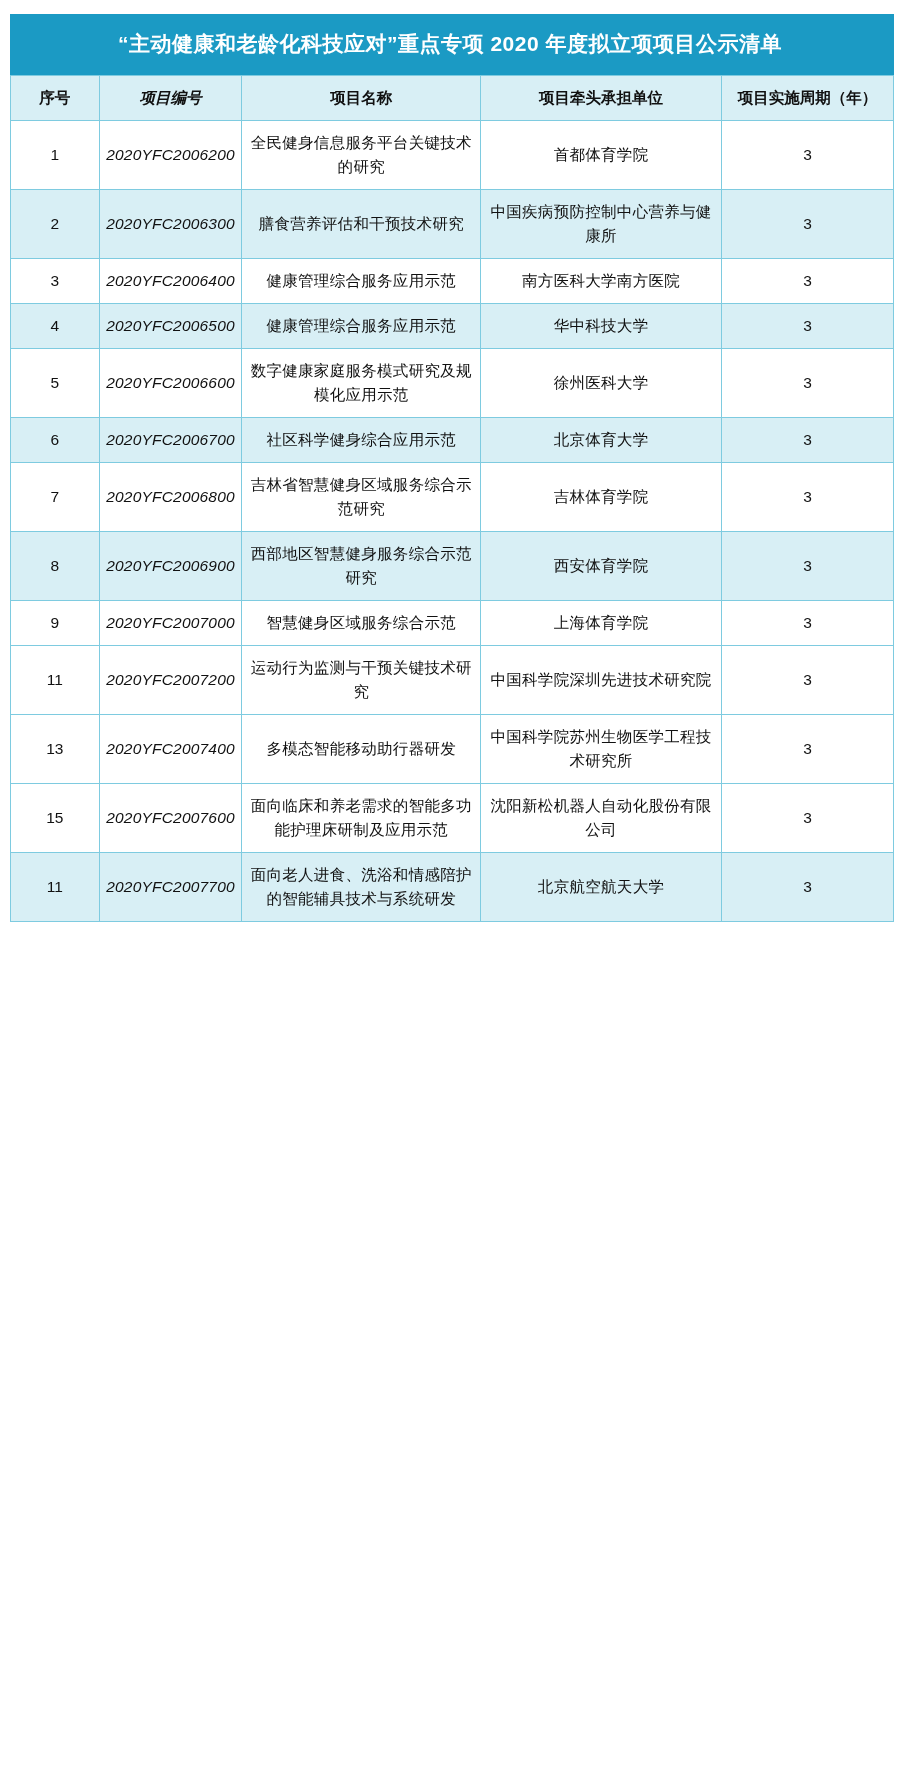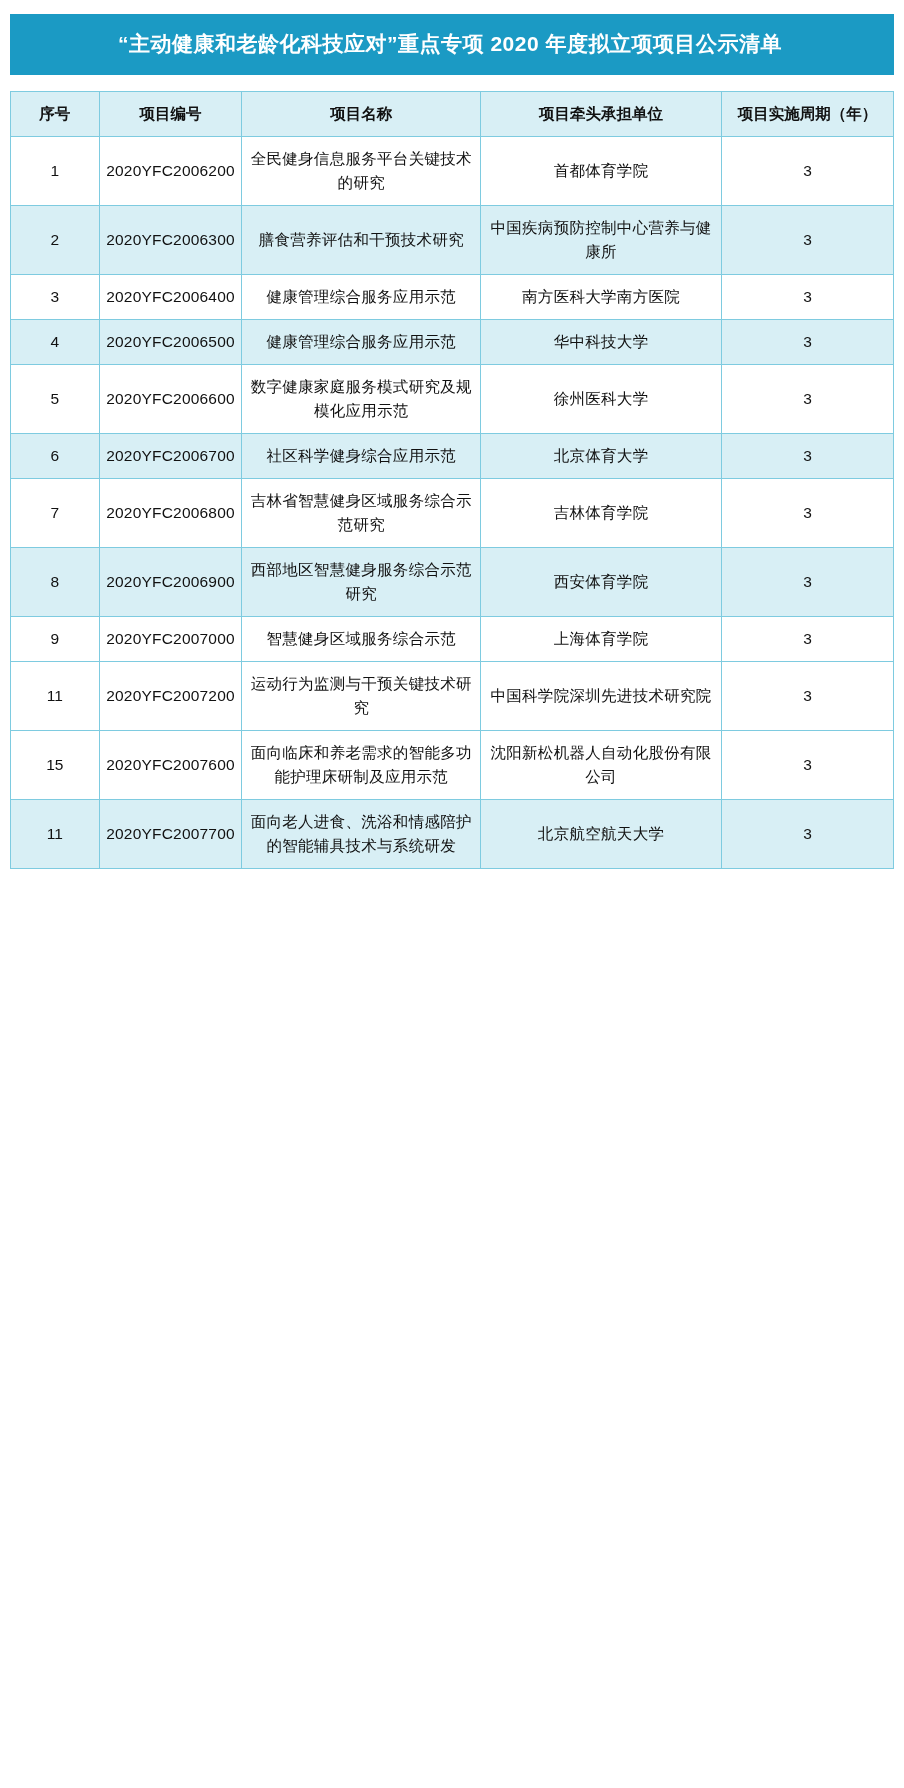--- a/index.html
+++ b/index.html
@@ -24,21 +24,21 @@
     font-weight: bold;
     letter-spacing: 0.5px;
     padding: 16px 8px 17px 4px;
     box-sizing: border-box;
     width: 884px;
     margin: 0 auto;
   }
   table.main {
     border-collapse: collapse;
     width: 884px;
-    margin: 16px auto;
+    margin: 0 auto;
     table-layout: fixed;
   }
   table.main td, table.main th {
     border: 1px solid #7ecbe0;
     text-align: center;
     vertical-align: middle;
     font-size: 15.5px;
     color: #111111;
     padding: 10px 6px;
     line-height: 1.55;
@@ -51,21 +51,21 @@
     padding-top: 14px;
     padding-bottom: 14px;
   }
   tbody tr.odd td {
     background: #ffffff;
   }
   tbody tr.even td {
     background: #d8eff5;
   }
   .c-no { width: 72px; }
-  .c-code { width: 124px; }
+  .c-code { width: 124px; font-style: italic; }
   .c-name { width: 216px; }
   .c-org { width: 218px; }
   .c-dur { width: 152px; }
   td.c-name, td.c-org {
     letter-spacing: 0.3px;
   }
   td.c-code {
     font-size: 15px;
     letter-spacing: 0.2px;
   }
@@ -152,20 +152,27 @@
           <td class="c-dur">3</td>
         </tr>
         <tr class="odd">
           <td class="c-no">11</td>
           <td class="c-code">2020YFC2007200</td>
           <td class="c-name">运动行为监测与干预关键技术研究</td>
           <td class="c-org">中国科学院深圳先进技术研究院</td>
           <td class="c-dur">3</td>
         </tr>
         <tr class="odd">
+          <td class="c-no">13</td>
+          <td class="c-code">2020YFC2007400</td>
+          <td class="c-name">多模态智能移动助行器研发</td>
+          <td class="c-org">中国科学院苏州生物医学工程技术研究所</td>
+          <td class="c-dur">3</td>
+        </tr>
+        <tr class="odd">
           <td class="c-no">15</td>
           <td class="c-code">2020YFC2007600</td>
           <td class="c-name">面向临床和养老需求的智能多功能护理床研制及应用示范</td>
           <td class="c-org">沈阳新松机器人自动化股份有限公司</td>
           <td class="c-dur">3</td>
         </tr>
         <tr class="even">
           <td class="c-no">11</td>
           <td class="c-code">2020YFC2007700</td>
           <td class="c-name">面向老人进食、洗浴和情感陪护的智能辅具技术与系统研发</td>

